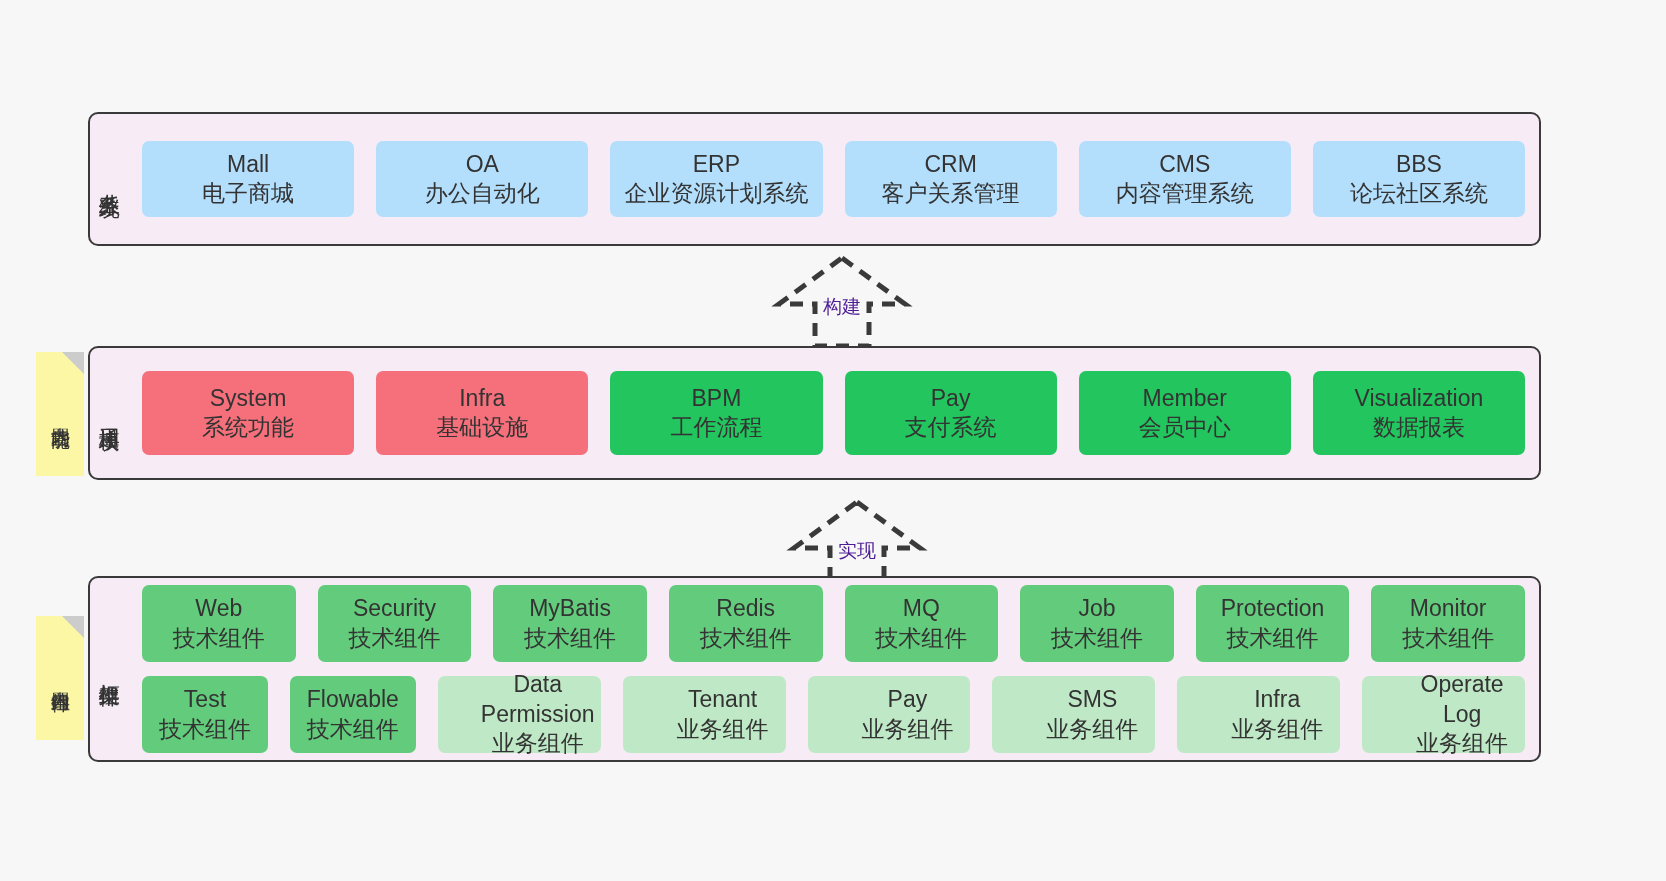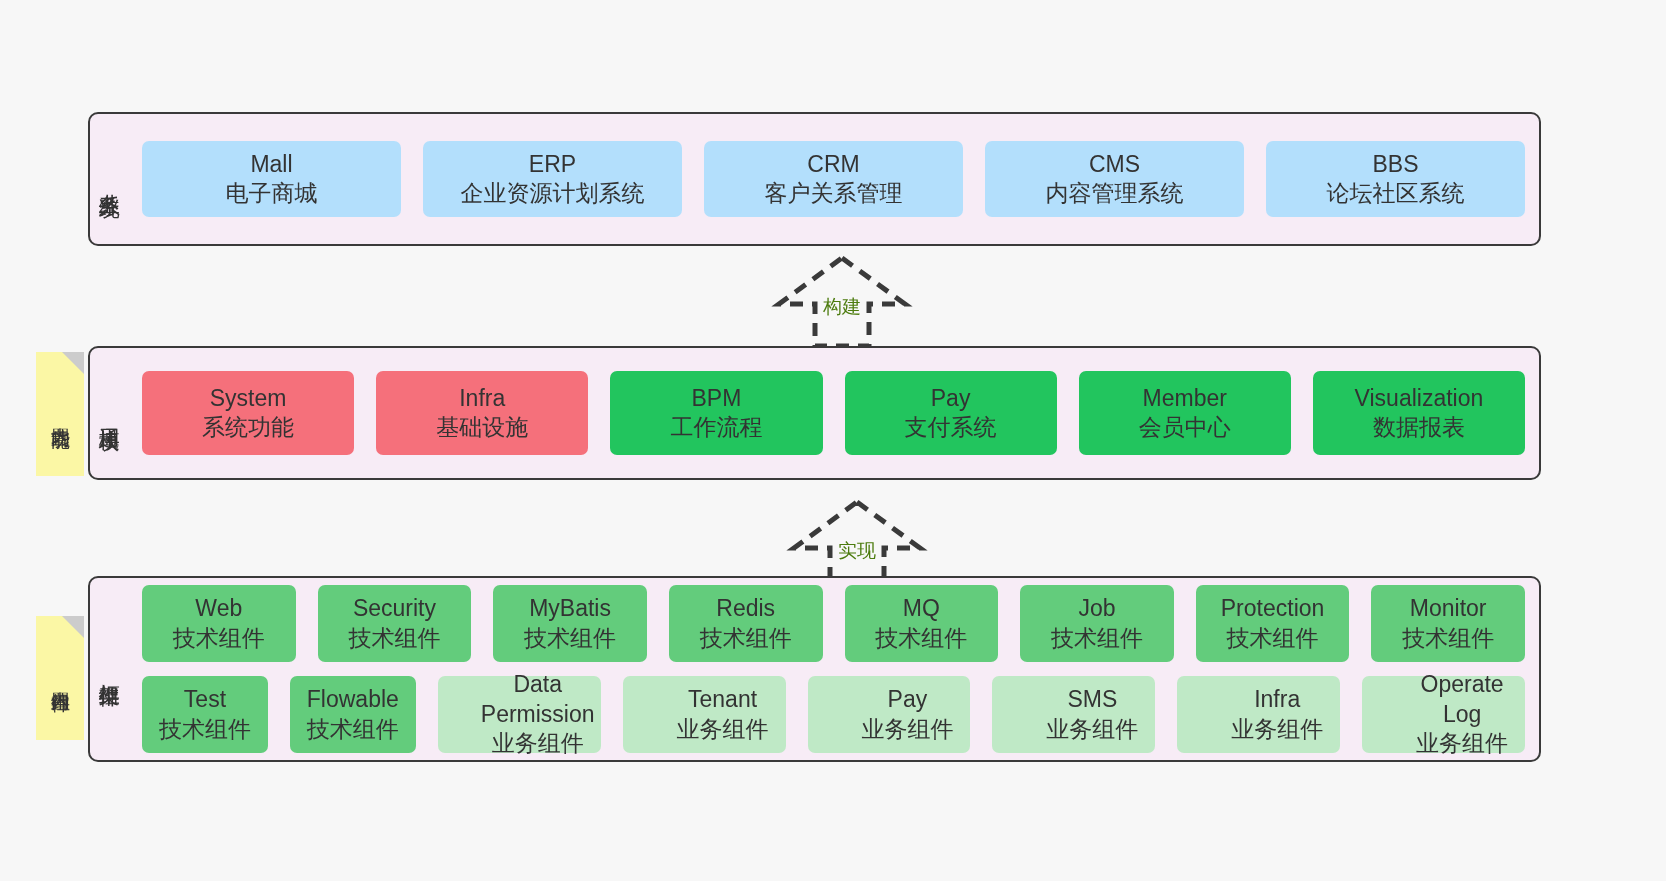--- a/index.html
+++ b/index.html
@@ -141,21 +141,21 @@
   #arrow-realize { left: 772px; top: 496px; }
 
   .arrow-wrap svg { display: block; width: 100%; height: 100%; }
 
   .arrow-label {
     position: absolute;
     left: 0;
     right: 0;
     text-align: center;
     font-size: 19px;
-    color: #4d7c0f;
+    color: #4c1d95;
     user-select: none;
     pointer-events: none;
   }
   #arrow-build .arrow-label   { top: 42px; }
   #arrow-realize .arrow-label { top: 42px; }
 </style>
 </head>
 <body>
 
 <div class="canvas">
@@ -163,20 +163,24 @@
   <div class="layer" id="layer-business">
     <div class="layer-caption">业务系统</div>
     <div class="layer-body">
       <div class="card-row">
 
         <div class="card c-blue">
           <span class="t1">Mall</span>
           <span class="t2">电子商城</span>
         </div>
 
+        <div class="card c-blue">
+          <span class="t1">OA</span>
+          <span class="t2">办公自动化</span>
+        </div>
 
         <div class="card c-blue">
           <span class="t1">ERP</span>
           <span class="t2">企业资源计划系统</span>
         </div>
 
         <div class="card c-blue">
           <span class="t1">CRM</span>
           <span class="t2">客户关系管理</span>
         </div>

